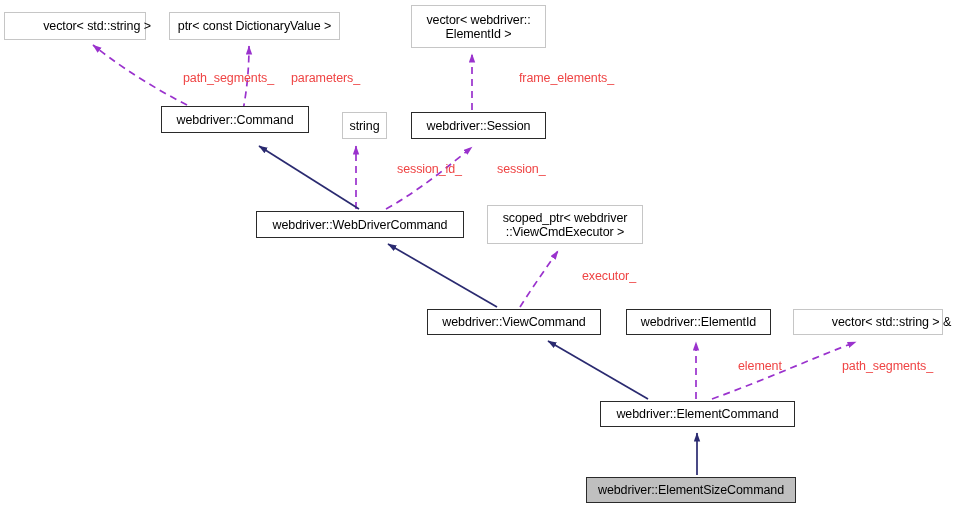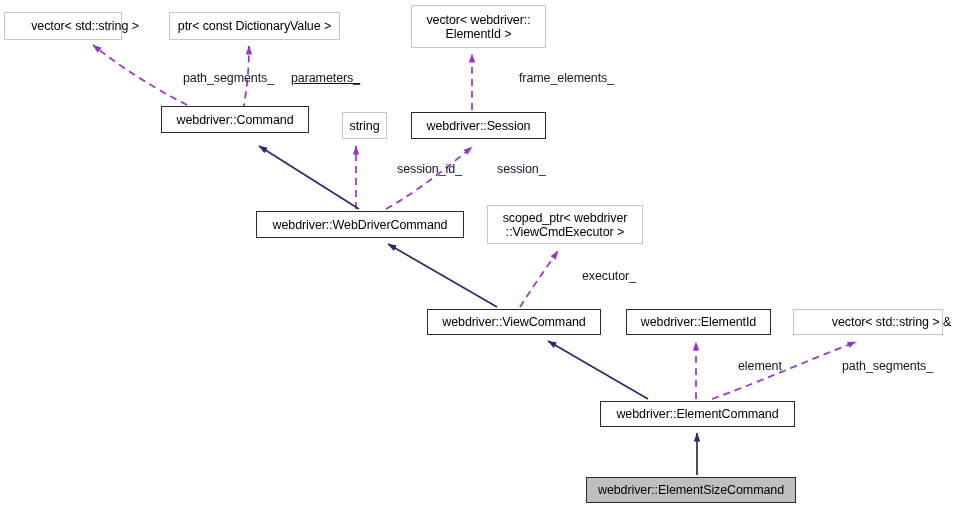--- a/index.html
+++ b/index.html
@@ -43,21 +43,21 @@
     border: 1.3px solid #c6c6c6;
   }
   .uml-node.kind-current {
     border: 1.6px solid #2a2a2a;
     background: #bfbfbf;
   }
   .edge-label {
     position: absolute;
     font-family: "Liberation Sans", sans-serif;
     font-size: 12.5px;
-    color: #0f172a;
+    color: #ef4444;
     white-space: pre;
     letter-spacing: -0.1px;
     line-height: 1;
     padding-left: 39px;
   }
 </style>
 </head>
 <body>
 
 <div id="diagram-root">
@@ -90,21 +90,21 @@
 
     <path d="M 359,209 L 259,146" stroke="#2a2a70" stroke-width="1.7" fill="none" marker-end="url(#arrow-inherit)"></path>
 
     <path d="M 497,307 L 388,244" stroke="#2a2a70" stroke-width="1.7" fill="none" marker-end="url(#arrow-inherit)"></path>
 
     <path d="M 648,399 L 548,341" stroke="#2a2a70" stroke-width="1.7" fill="none" marker-end="url(#arrow-inherit)"></path>
 
     <path d="M 697,475 L 697,433" stroke="#2a2a70" stroke-width="1.7" fill="none" marker-end="url(#arrow-inherit)"></path>
   </svg>
 
-  <div class="uml-node kind-external" style="left:4px;  top:12px;  width:118px; height:28px;padding-left:44px;">vector&lt; std::string &gt;</div>
+  <div class="uml-node kind-external" style="left:4px;  top:12px;  width:142px; height:28px;padding-left:44px;">vector&lt; std::string &gt;</div>
 
   <div class="uml-node kind-external" style="left:169px; top:12px; width:171px; height:28px;">ptr&lt; const DictionaryValue &gt;</div>
 
   <div class="uml-node kind-external" style="left:411px; top:5px;  width:135px; height:43px;">vector&lt; webdriver::
 ElementId &gt;</div>
 
   <div class="uml-node kind-class" style="left:161px; top:96px; width:148px; height:27px;margin-top:10px;">webdriver::Command</div>
 
   <div class="uml-node kind-external" style="left:342px; top:112px; width:45px; height:27px;">string</div>
 
@@ -120,21 +120,21 @@
   <div class="uml-node kind-class" style="left:626px; top:309px; width:145px; height:26px;">webdriver::ElementId</div>
 
   <div class="uml-node kind-external" style="left:793px; top:309px; width:150px; height:26px;padding-left:47px;">vector&lt; std::string &gt; &amp;</div>
 
   <div class="uml-node kind-class" style="left:600px; top:401px; width:195px; height:26px;">webdriver::ElementCommand</div>
 
   <div class="uml-node kind-current" style="left:586px; top:477px; width:210px; height:26px;">webdriver::ElementSizeCommand</div>
 
   <div class="edge-label" style="left:144px; top:72px;">path_segments_</div>
 
-  <div class="edge-label" style="left:252px; top:72px;text-decoration:underline;">parameters_</div>
+  <div class="edge-label" style="left:252px; top:72px;">parameters_</div>
 
   <div class="edge-label" style="left:480px; top:72px;">frame_elements_</div>
 
   <div class="edge-label" style="left:358px; top:163px;">session_id_</div>
 
   <div class="edge-label" style="left:458px; top:163px;">session_</div>
 
   <div class="edge-label" style="left:543px; top:270px;">executor_</div>
 
   <div class="edge-label" style="left:699px; top:360px;">element</div>

